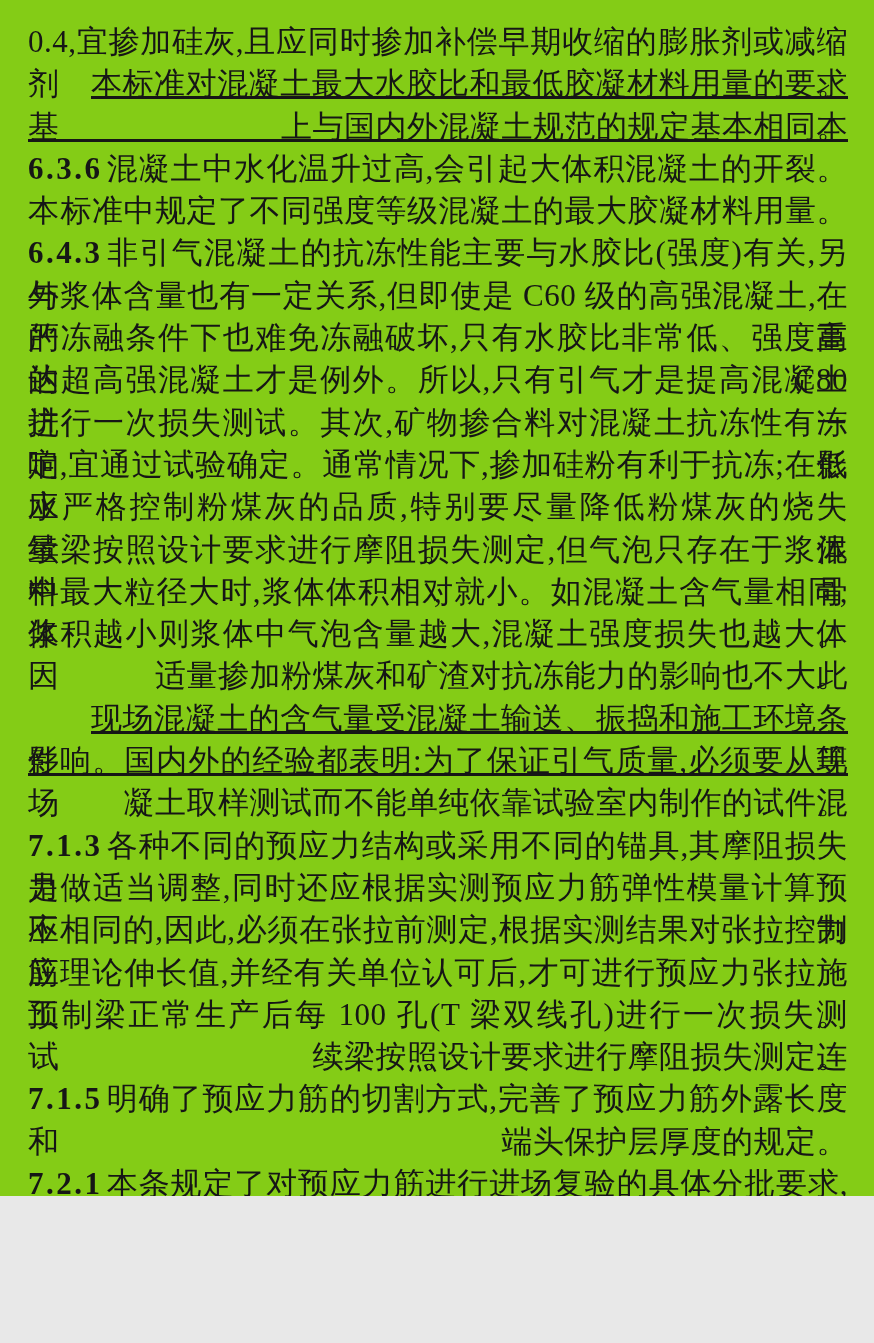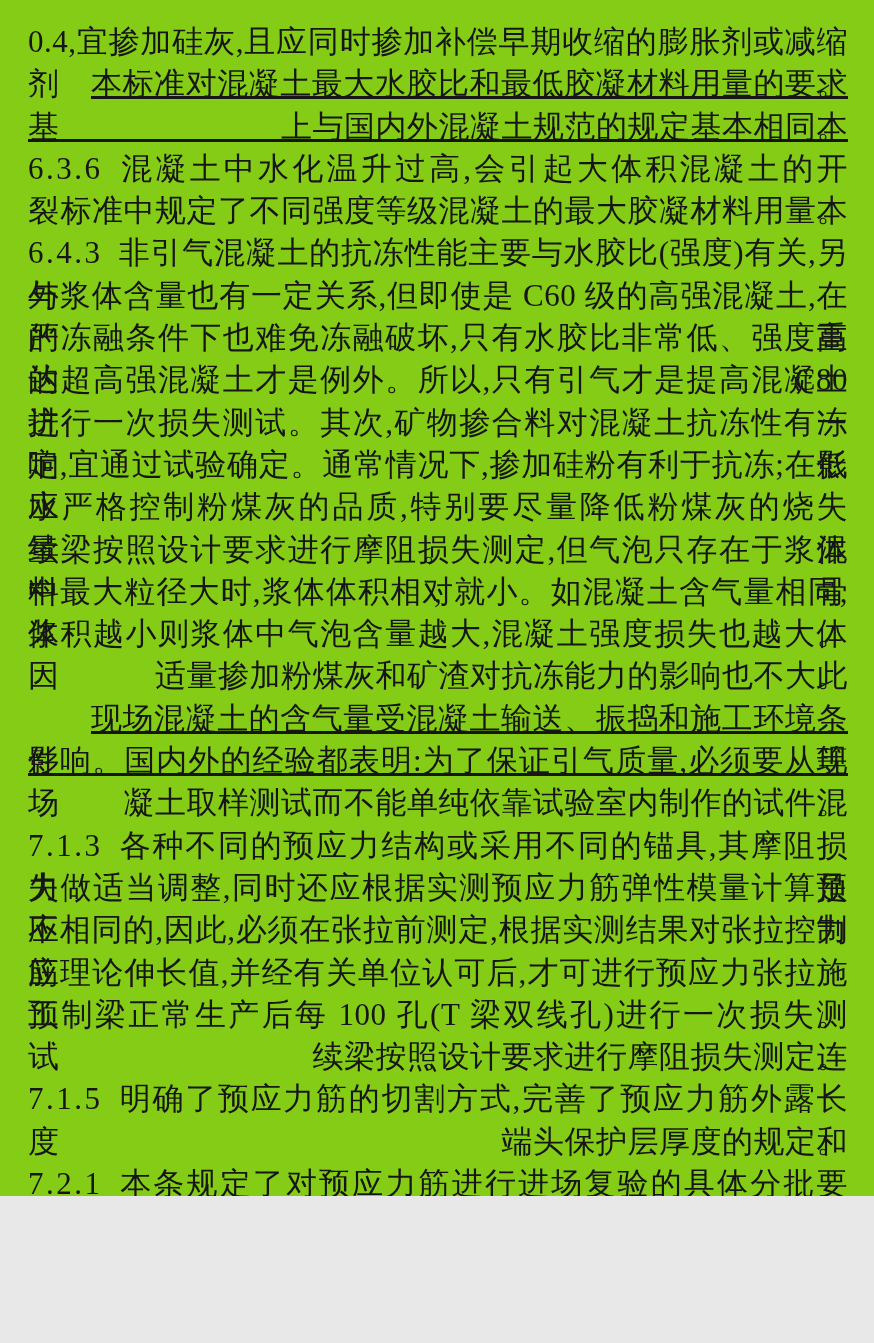--- a/index.html
+++ b/index.html
@@ -32,23 +32,23 @@
   .line.jfull {
     text-align: justify;
     text-align-last: justify;
     text-justify: inter-character;
   }
   .line.indent {
     text-indent: 63px;
     text-decoration: underline;
   }
   .secnum {
-    font-weight: 400;
+    font-weight: 700;
     letter-spacing: 2.5px;
-    margin-right: 16px;
+    margin-right: 4px;
   }
   .footer {
     margin-top: 9px;
     padding-left: 20px;
     display: flex;
     align-items: center;
     font-size: 30px;
     color: #1a1a1a;
   }
   .footer .dot {

